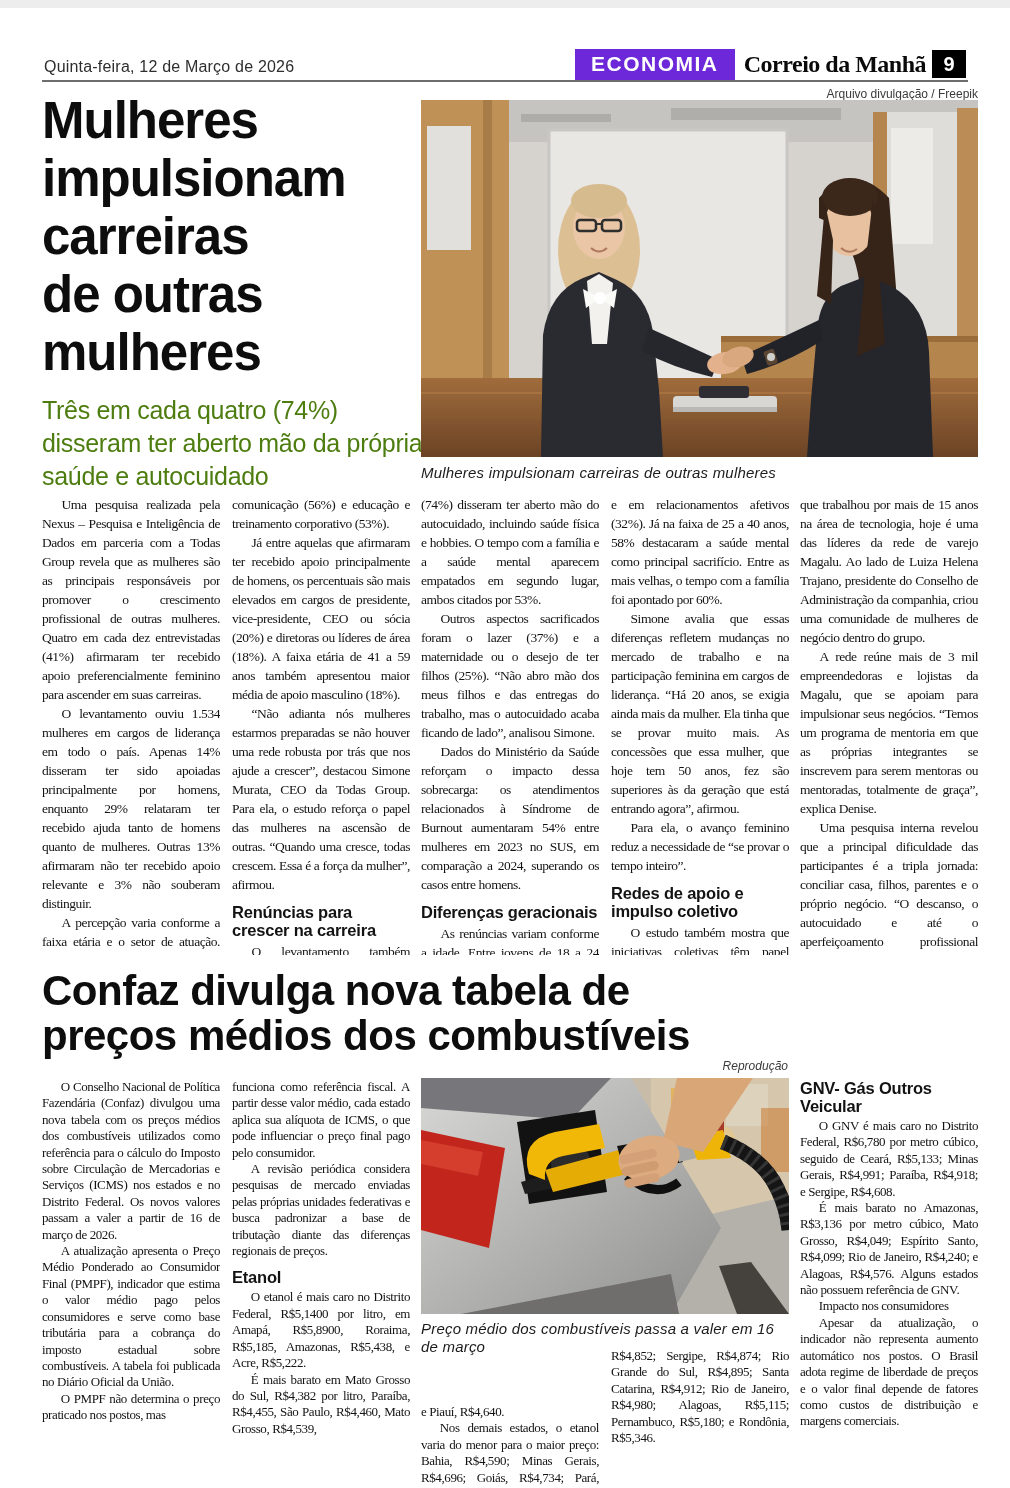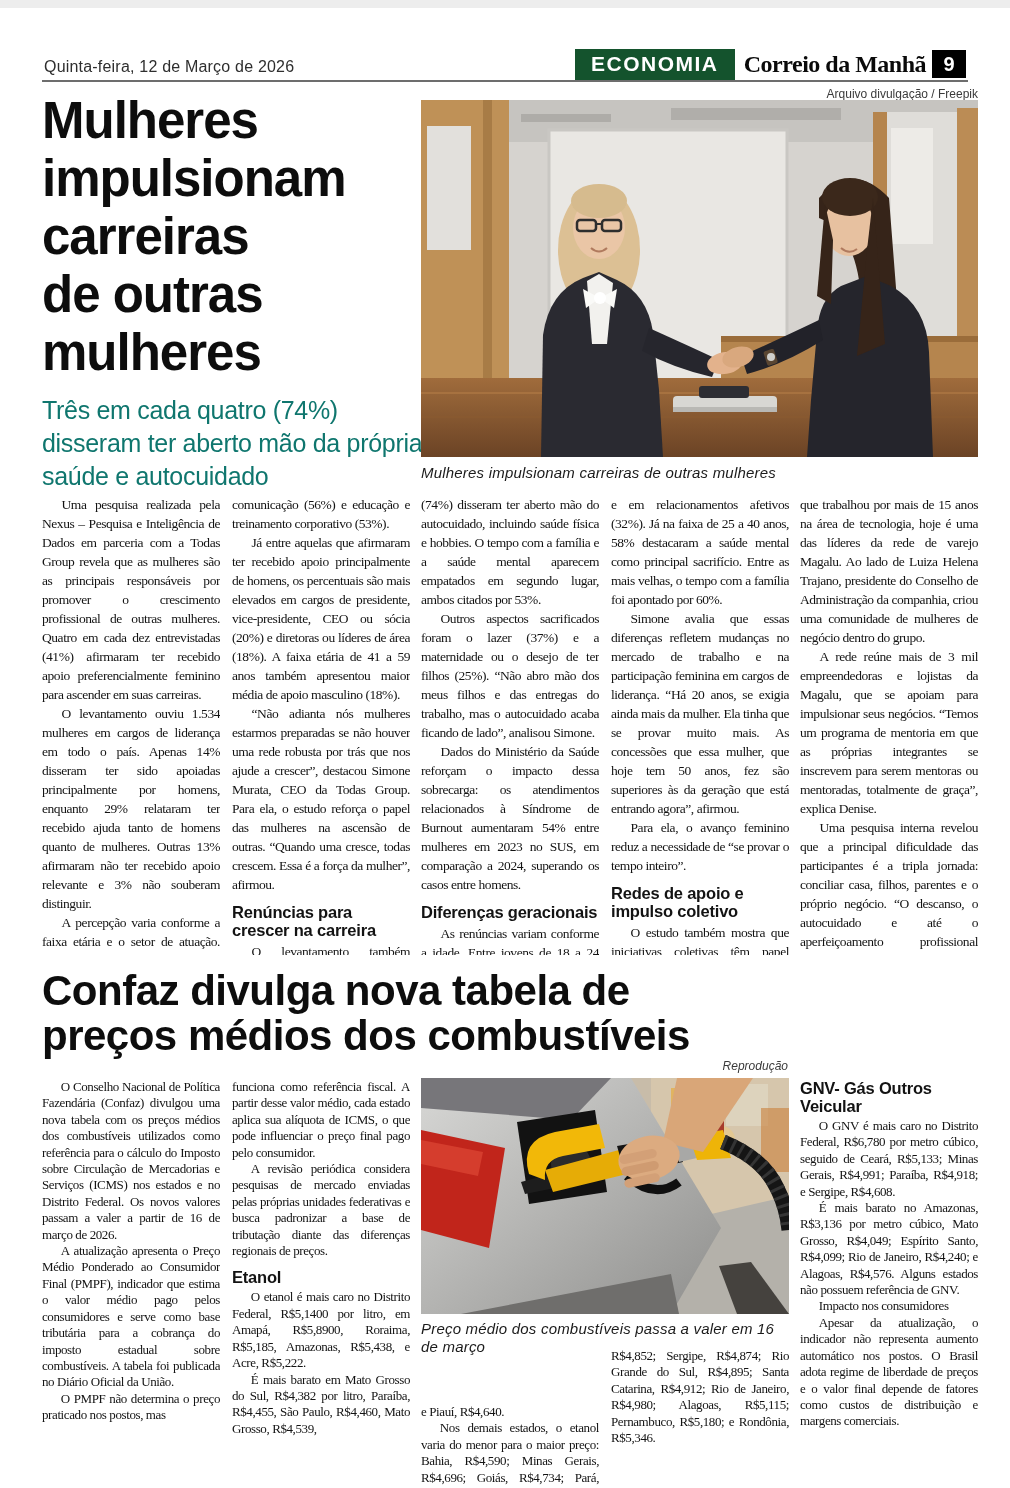--- a/index.html
+++ b/index.html
@@ -3,34 +3,34 @@
 <meta charset="utf-8">
 <style>
   html,body{margin:0;padding:0;background:#ededed;}
   .page{position:relative;width:1010px;height:1488px;background:#ffffff;margin:8px auto;
         font-family:"Liberation Serif",serif;color:#131313;overflow:hidden;}
   .abs{position:absolute;}
 
   
   .date{left:44px;top:49px;font:16px/20px "Liberation Sans",sans-serif;color:#2e2e2e;letter-spacing:.2px;}
   .rule{left:42px;top:72px;width:926px;height:2px;background:#6d6d6d;}
-  .section-badge{left:575px;top:41px;background:#14532d;color:#fff;padding:3px 16px 4px;
+  .section-badge{left:575px;top:41px;background:#6d28d9;color:#fff;padding:3px 16px 4px;
         font:700 21px/24px "Liberation Sans",sans-serif;letter-spacing:1.5px;}
   .masthead{right:84px;top:42px;font:700 24px/28px "Liberation Serif",serif;letter-spacing:-.5px;color:#0a0a0a;}
   .page-badge{right:44px;top:42px;background:#000;color:#fff;width:34px;height:28px;text-align:center;
         font:700 20px/28px "Liberation Sans",sans-serif;}
   .credit{font:12px/14px "Liberation Sans",sans-serif;color:#3a3a3a;}
   .credit1{right:32px;top:79px;}
   .credit2{right:222px;top:1051px;font-style:italic;}
 
   
   .headline1{left:42px;top:84px;width:400px;font:700 51px/58px "Liberation Sans",sans-serif;
         color:#0d0d0d;letter-spacing:-1px;}
   .subheadline{left:42px;top:386px;width:400px;font:400 25px/33px "Liberation Sans",sans-serif;
-        color:#0f766e;letter-spacing:-.3px;}
+        color:#4d7c0f;letter-spacing:-.3px;}
   .headline2{left:42px;top:960px;width:780px;font:700 42px/45px "Liberation Sans",sans-serif;
         color:#0d0d0d;letter-spacing:-.5px;}
 
   
   .photo1{left:421px;top:92px;width:557px;height:357px;}
   .photo2{left:421px;top:1070px;width:368px;height:236px;}
   .caption{font:italic 15px/18px "Liberation Sans",sans-serif;color:#1b1b1b;letter-spacing:.2px;}
   .caption1{left:421px;top:456px;width:557px;}
   .caption2{left:421px;top:1312px;width:368px;}
 

